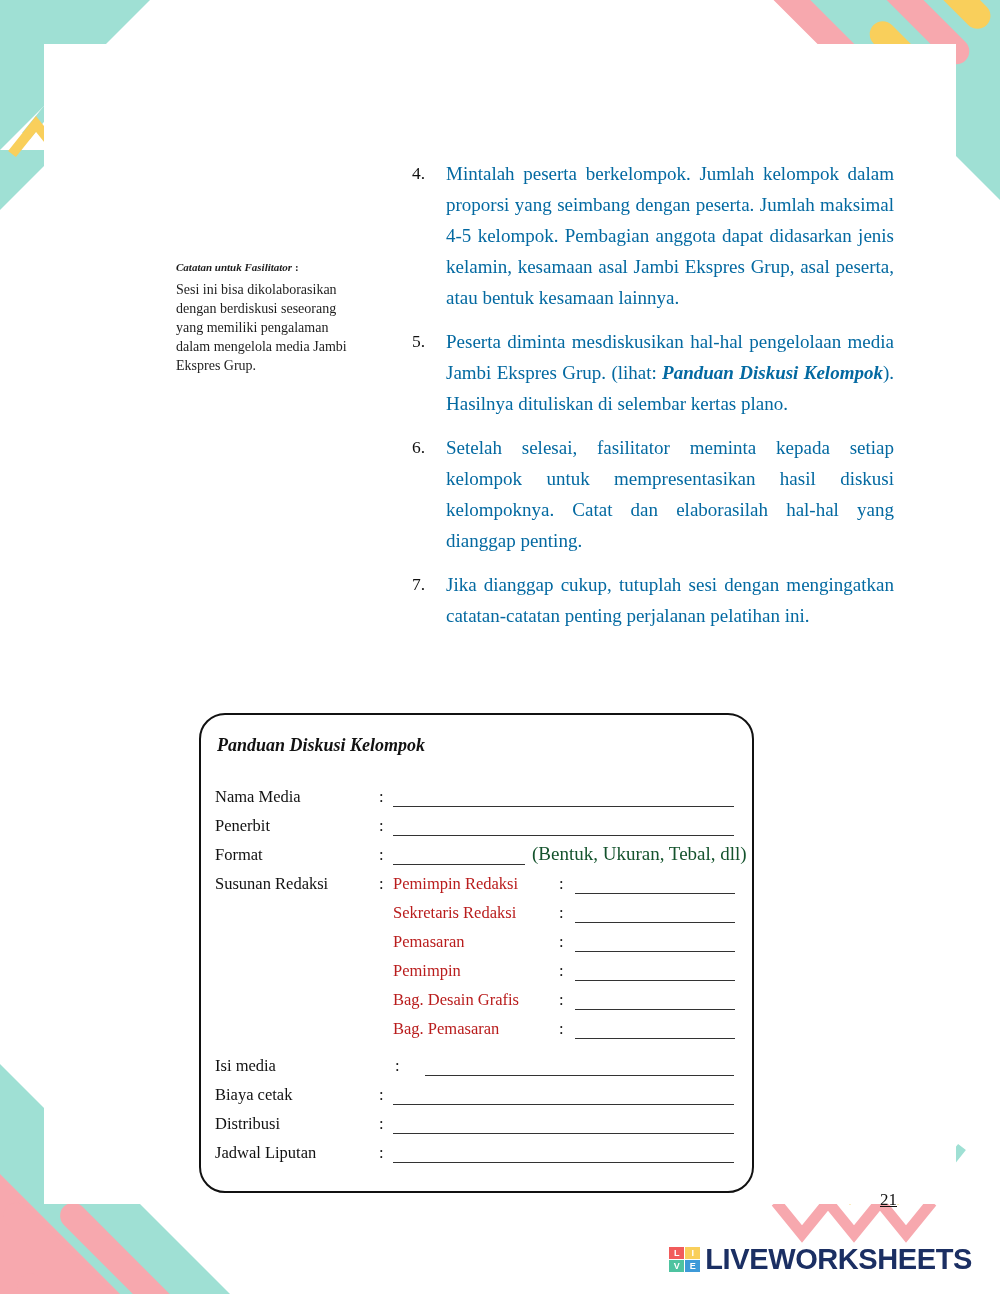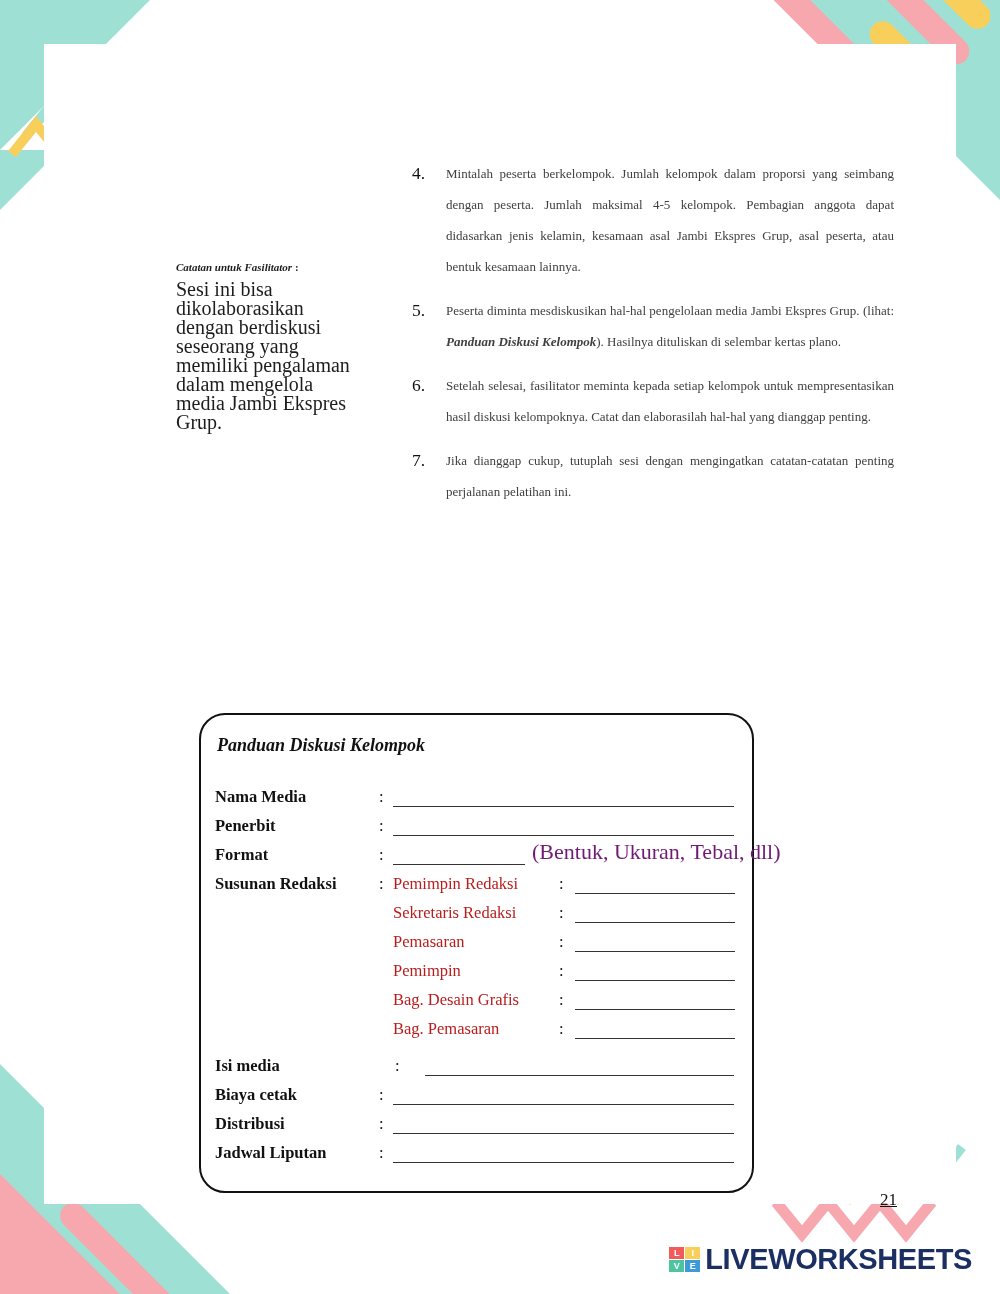--- a/index.html
+++ b/index.html
@@ -121,44 +121,44 @@
     font-weight: bold;
     font-style: italic;
     font-size: 11px;
     line-height: 19px;
     margin-bottom: 3px;
   }
   .note-title .colon {
     font-style: normal;
     font-weight: bold;
   }
-  .note-body { font-size: 20px; }
+  .note-body { font-size: 14px; }
 
   .main-col {
     position: absolute;
     left: 412px;
     top: 158px;
     width: 482px;
   }
   .item {
     display: flex;
     margin-bottom: 13px;
   }
   .item-num {
     width: 34px;
     flex: 0 0 34px;
     font-size: 17.5px;
     line-height: 31px;
     color: #111;
   }
   .item-text {
     flex: 1;
-    font-size: 13px;
+    font-size: 19px;
     line-height: 31px;
-    color: #404040;
+    color: #0369a1;
     text-align: justify;
     text-justify: inter-word;
   }
   .bolditalic { font-weight: bold; font-style: italic; }
 
   
   .card {
     position: absolute;
     left: 199px;
     top: 713px;
@@ -187,40 +187,39 @@
   .frow {
     display: flex;
     align-items: flex-end;
     height: 29px;
   }
   .flabel {
     width: 164px;
     flex: 0 0 164px;
     font-size: 16.5px;
     color: #111;
-    font-weight: bold;
   }
   .fcolon {
     width: 14px;
     flex: 0 0 14px;
     font-size: 16.5px;
     color: #111;
   }
   .fline {
     flex: 1;
     border-bottom: 1px solid #333;
     height: 20px;
   }
   .fline.short {
     flex: 0 0 132px;
     margin-right: 7px;
   }
   .fnote {
-    font-size: 22px;
-    color: #701a75;
+    font-size: 19px;
+    color: #14532d;
     white-space: nowrap;
   }
   
   .sublabel {
     width: 166px;
     flex: 0 0 166px;
     font-size: 16.5px;
     color: #b91c1c;
   }
   .subcolon {

